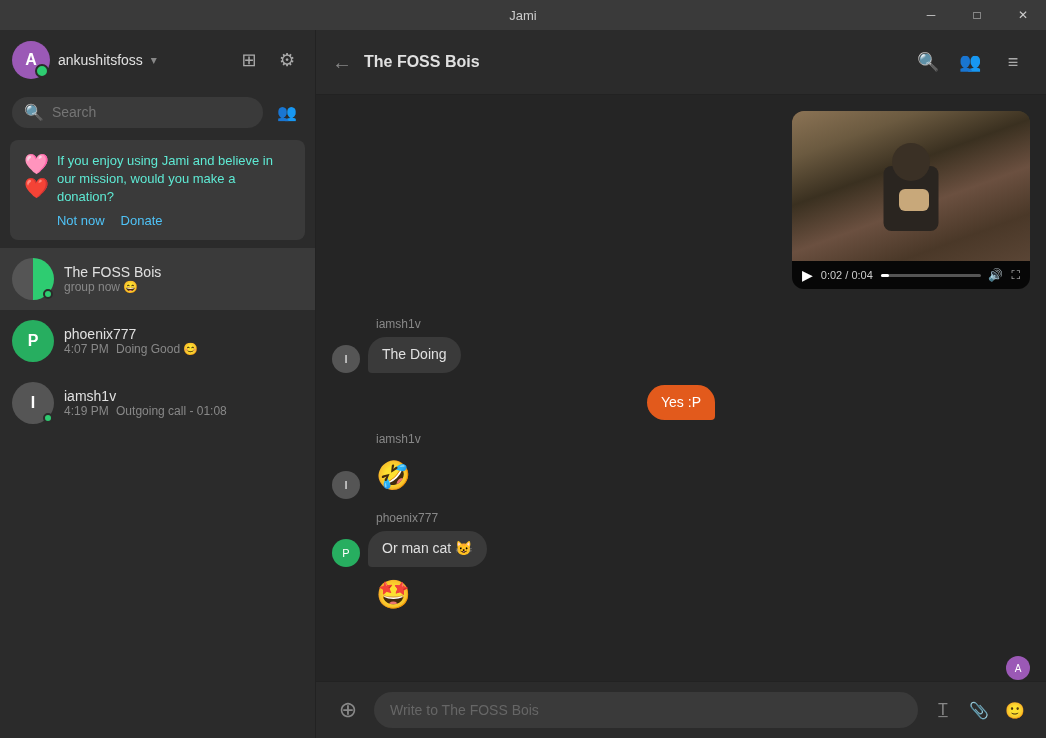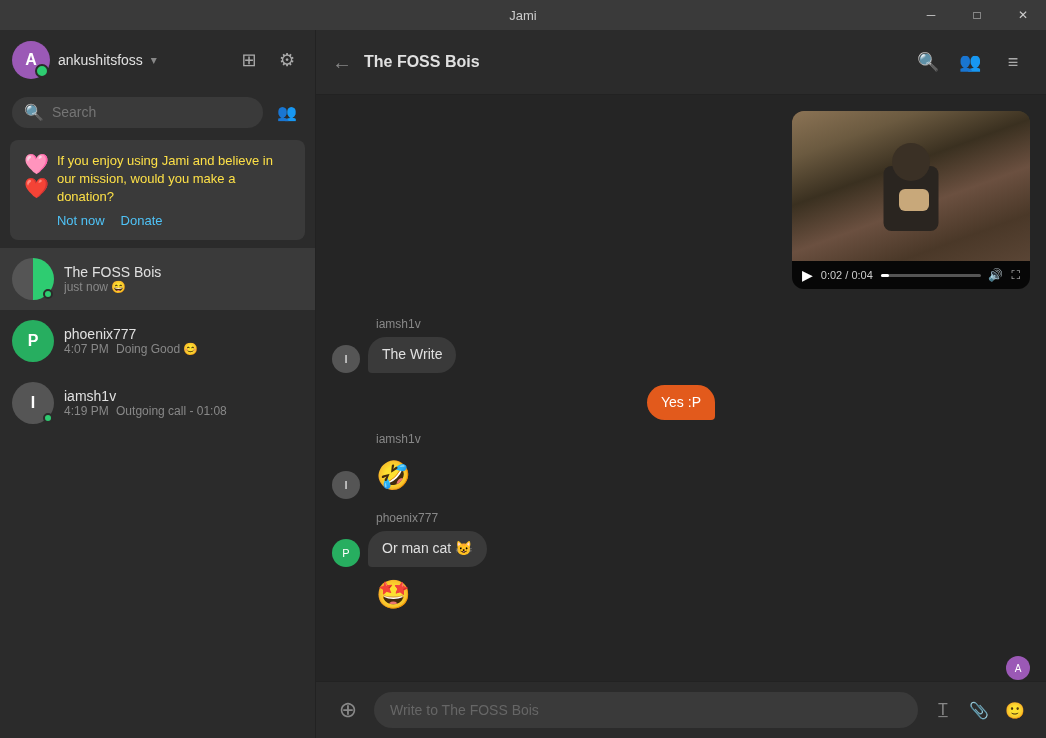--- a/index.html
+++ b/index.html
@@ -156,21 +156,21 @@
     
     .donation-banner {
       margin: 4px 10px 8px;
       background: #3a3a3a;
       border-radius: 8px;
       padding: 12px 14px;
       font-size: 13px;
       color: #ccc;
       position: relative;
     }
-    .donation-text { color: #fde047; font-size: 13px; line-height: 1.4; }
+    .donation-text { color: #5eead4; font-size: 13px; line-height: 1.4; }
     .donation-actions {
       display: flex;
       gap: 16px;
       margin-top: 6px;
     }
     .not-now-btn {
       color: #4fc3f7;
       font-size: 13px;
       cursor: pointer;
       background: none;
@@ -492,21 +492,21 @@
 
     <div class="contact-list">
 
       <div class="contact-item active">
         <div class="avatar-wrap">
           <div class="avatar-base avatar-half"></div>
           <div class="online-dot"></div>
         </div>
         <div class="contact-info">
           <div class="contact-name">The FOSS Bois</div>
-          <div class="contact-sub">just now 😄</div>
+          <div class="contact-sub">group now 😄</div>
         </div>
       </div>
 
       <div class="contact-item">
         <div class="avatar-wrap">
           <div class="avatar-base avatar-green">P</div>
         </div>
         <div class="contact-info">
           <div class="contact-name">phoenix777</div>
           <div class="contact-sub"><span class="time">4:07 PM</span> Doing Good 😊</div>
@@ -600,21 +600,21 @@
             <span class="vol-btn">🔊</span>
             <span class="fullscreen-btn">⛶</span>
           </div>
         </div>
       </div>
 
       <div class="msg-group">
         <div class="msg-sender-name">iamsh1v</div>
         <div class="msg-row">
           <div class="msg-avatar i-avatar">I</div>
-          <div class="bubble incoming">The Write</div>
+          <div class="bubble incoming">The Doing</div>
         </div>
       </div>
 
       <div class="msg-row mine">
         <div class="bubble outgoing">Yes :P</div>
       </div>
 
       <div class="msg-group">
         <div class="msg-sender-name">iamsh1v</div>
         <div class="msg-row">

